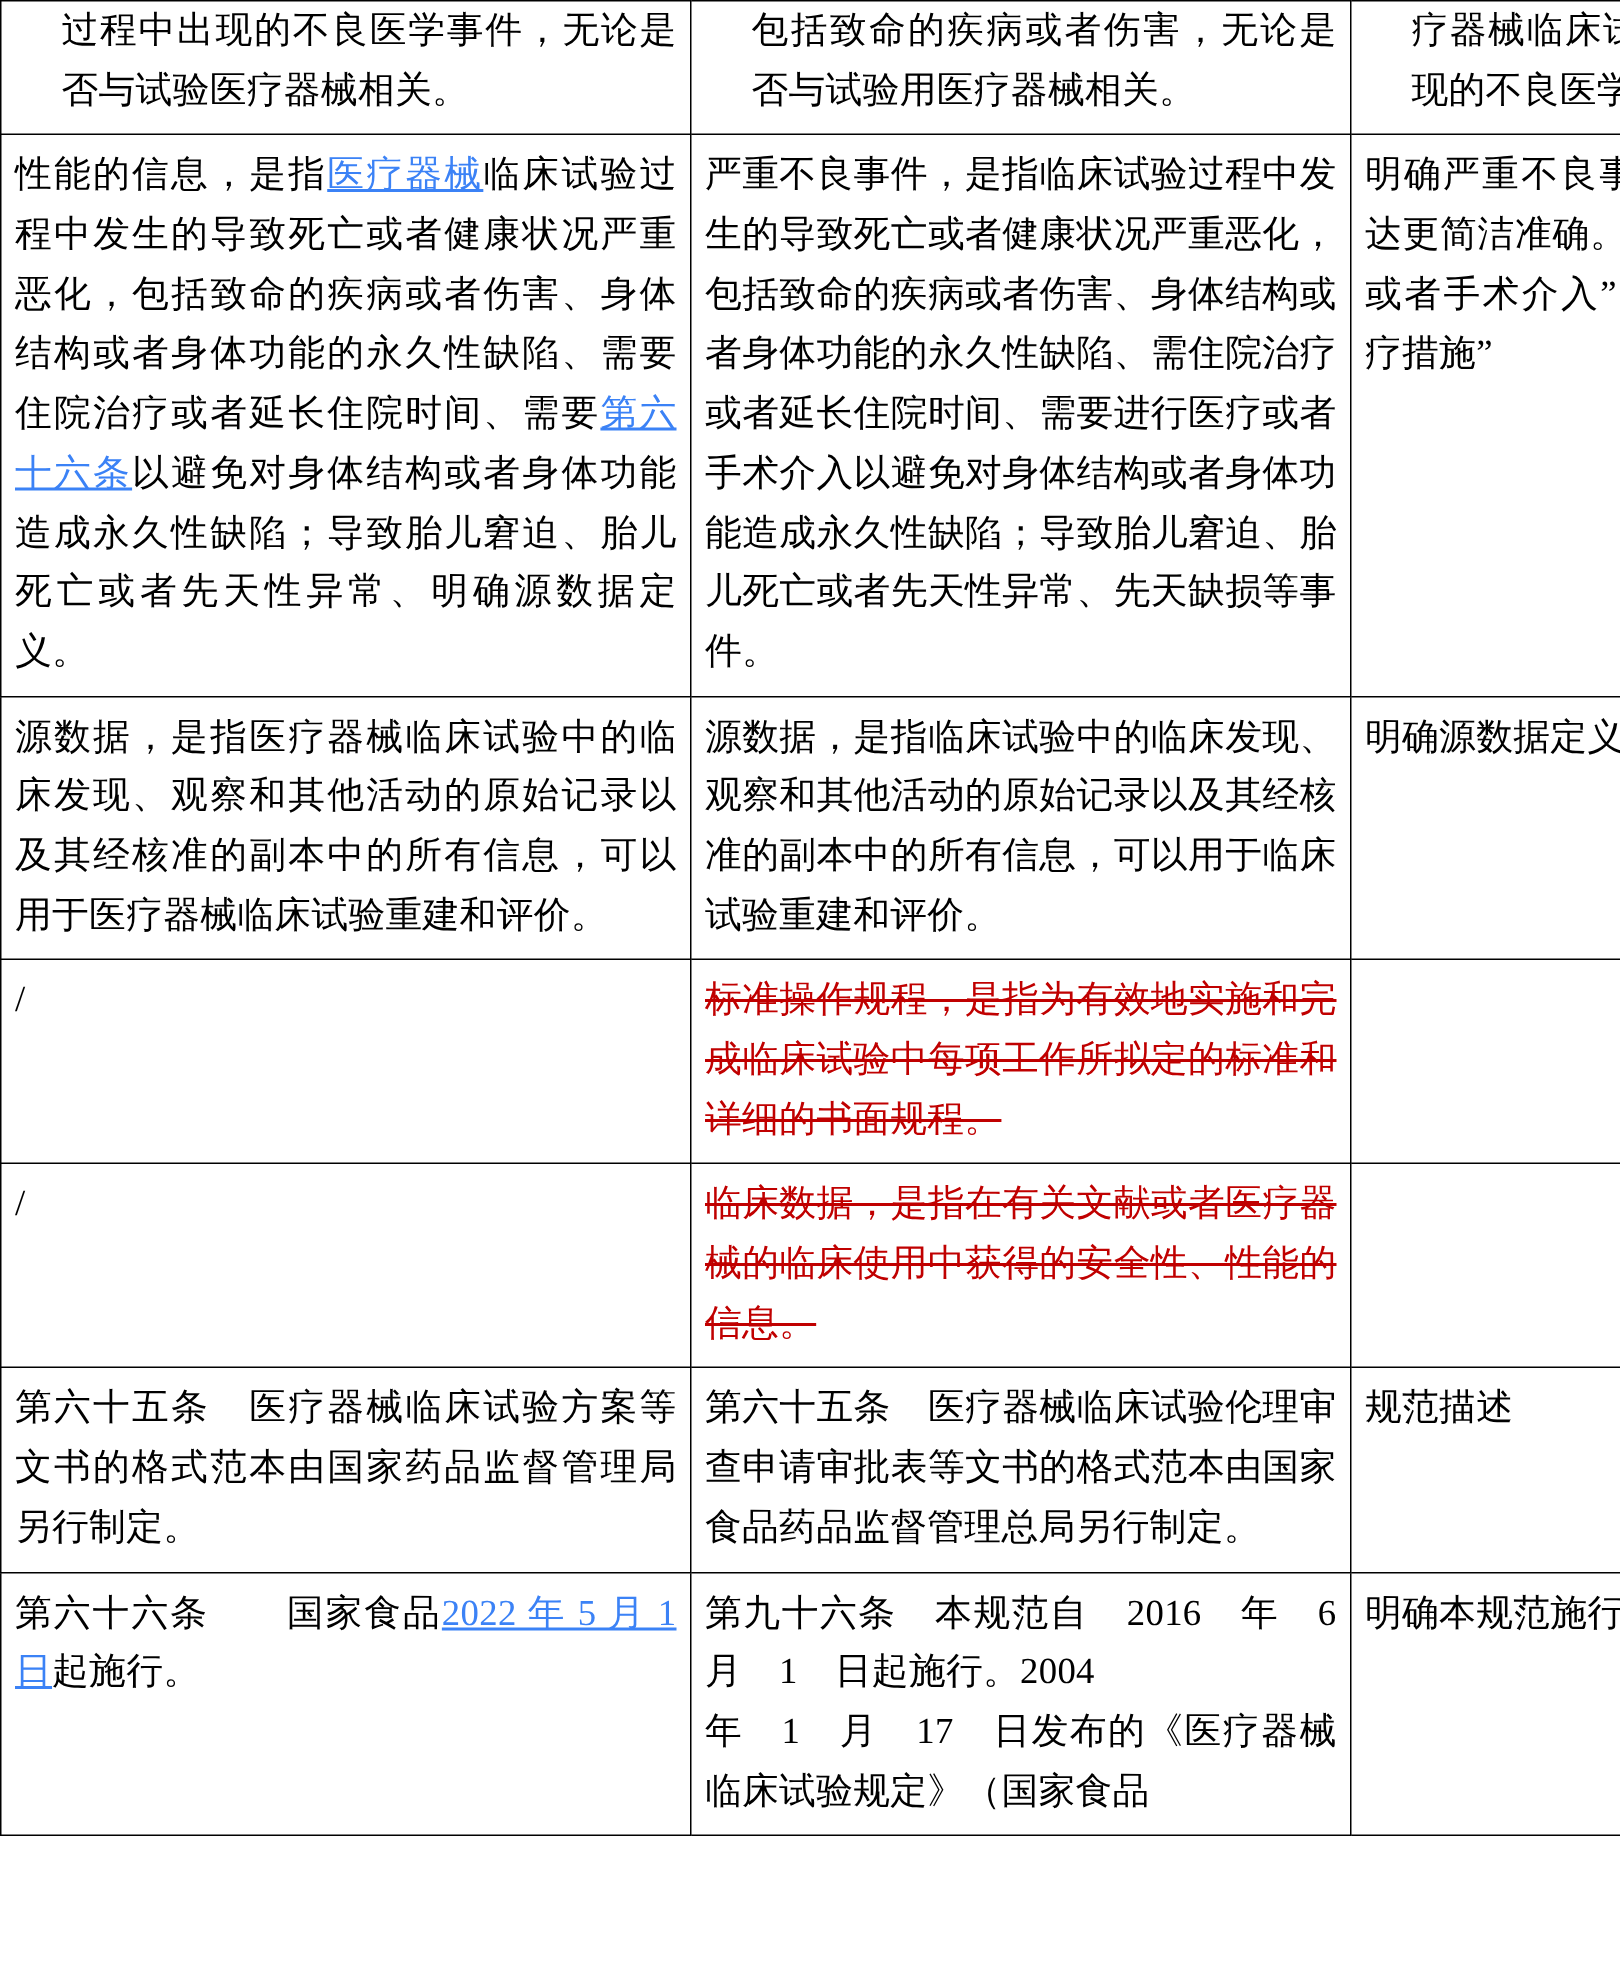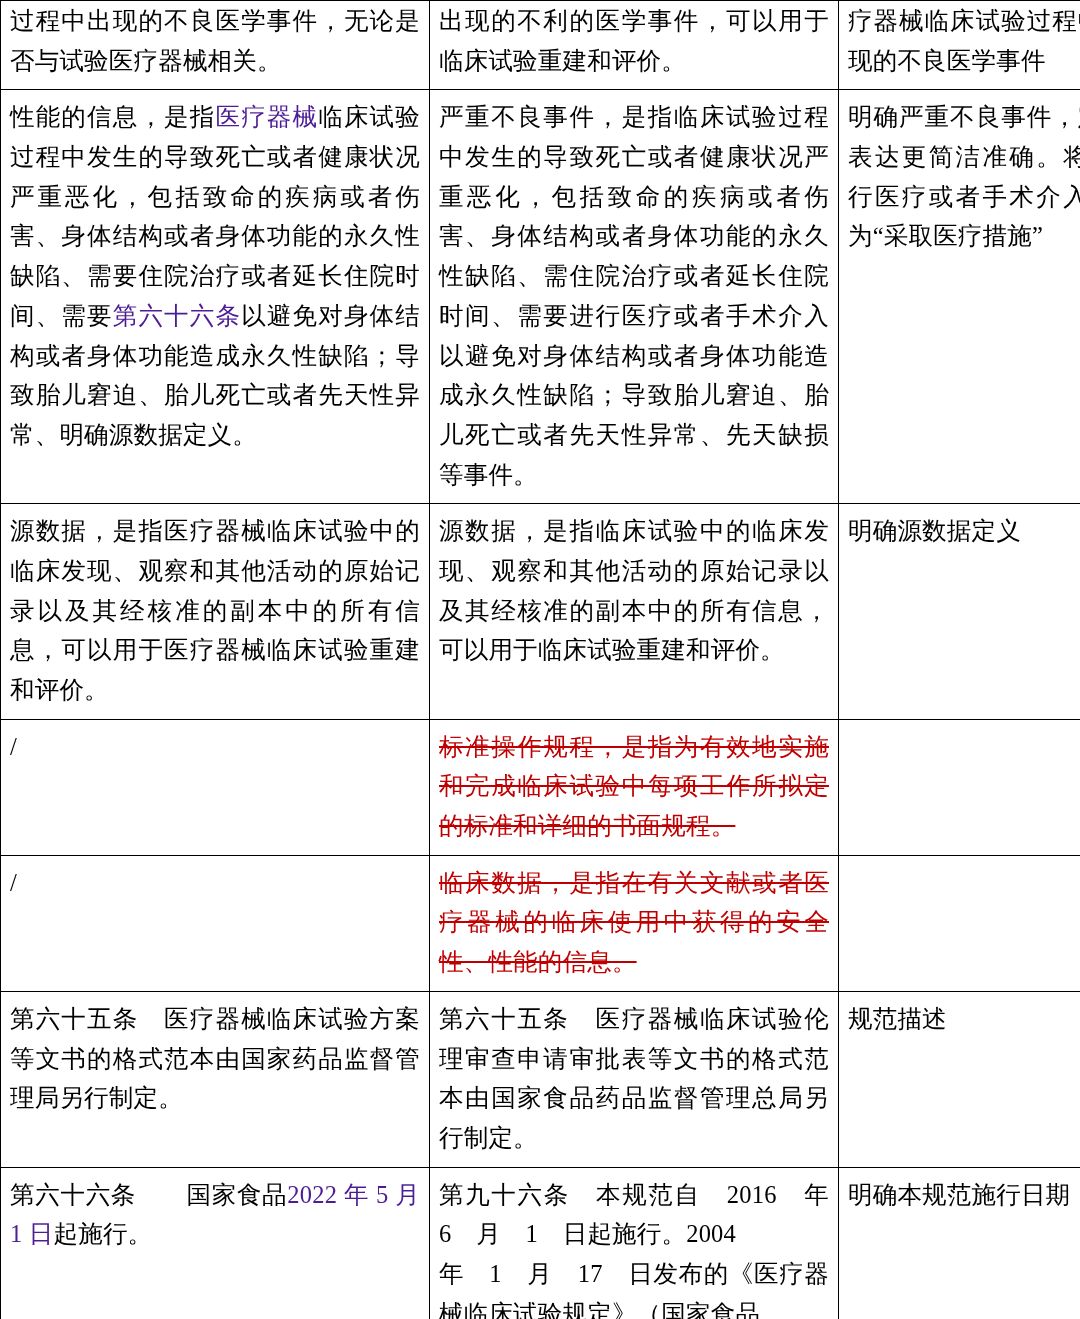--- a/index.html
+++ b/index.html
@@ -32,45 +32,47 @@
   .col-c { width: 280px; }
 
   .cell-p {
     margin: 0;
   }
   .just {
     text-align: justify;
     text-justify: inter-ideograph;
   }
   .ins {
-    color: #4c1d95;
+    color: #3b82f6;
+    text-decoration: underline;
   }
   .del {
     color: #c00000;
     text-decoration: line-through;
   }
   .slash {
     font-size: 24.5px;
   }
   .cut-top td {
     padding-top: 0;
+    padding-left: 40px;
   }
 </style>
 </head>
 <body>
 
 <table class="doc-table">
   <tbody>
 
     <tr class="cut-top">
       <td class="col-a just">
         <p class="cell-p"><span>过程中出现的不良医学事件，无论是否与试验医疗器械相关。</span></p>
       </td>
       <td class="col-b just">
-        <p class="cell-p"><span>出现的不利的医学事件，可以用于临床试验重建和评价。</span></p>
+        <p class="cell-p"><span>包括致命的疾病或者伤害，无论是否与试验用医疗器械相关。</span></p>
       </td>
       <td class="col-c just">
         <p class="cell-p"><span>疗器械临床试验过程中出现的不良医学事件</span></p>
       </td>
     </tr>
 
     <tr>
       <td class="col-a just">
         <p class="cell-p"><span>性能的信息，是指</span><span class="ins">医疗器械</span><span>临床试验过程中发生的导致死亡或者健康状况严重恶化，包括致命的疾病或者伤害、身体结构或者身体功能的永久性缺陷、需要住院治疗或者延长住院时间、需要</span><span class="ins">第六十六条</span><span>以避免对身体结构或者身体功能造成永久性缺陷；导致胎儿窘迫、胎儿死亡或者先天性异常、明确源数据定义。</span></p>
       </td>

